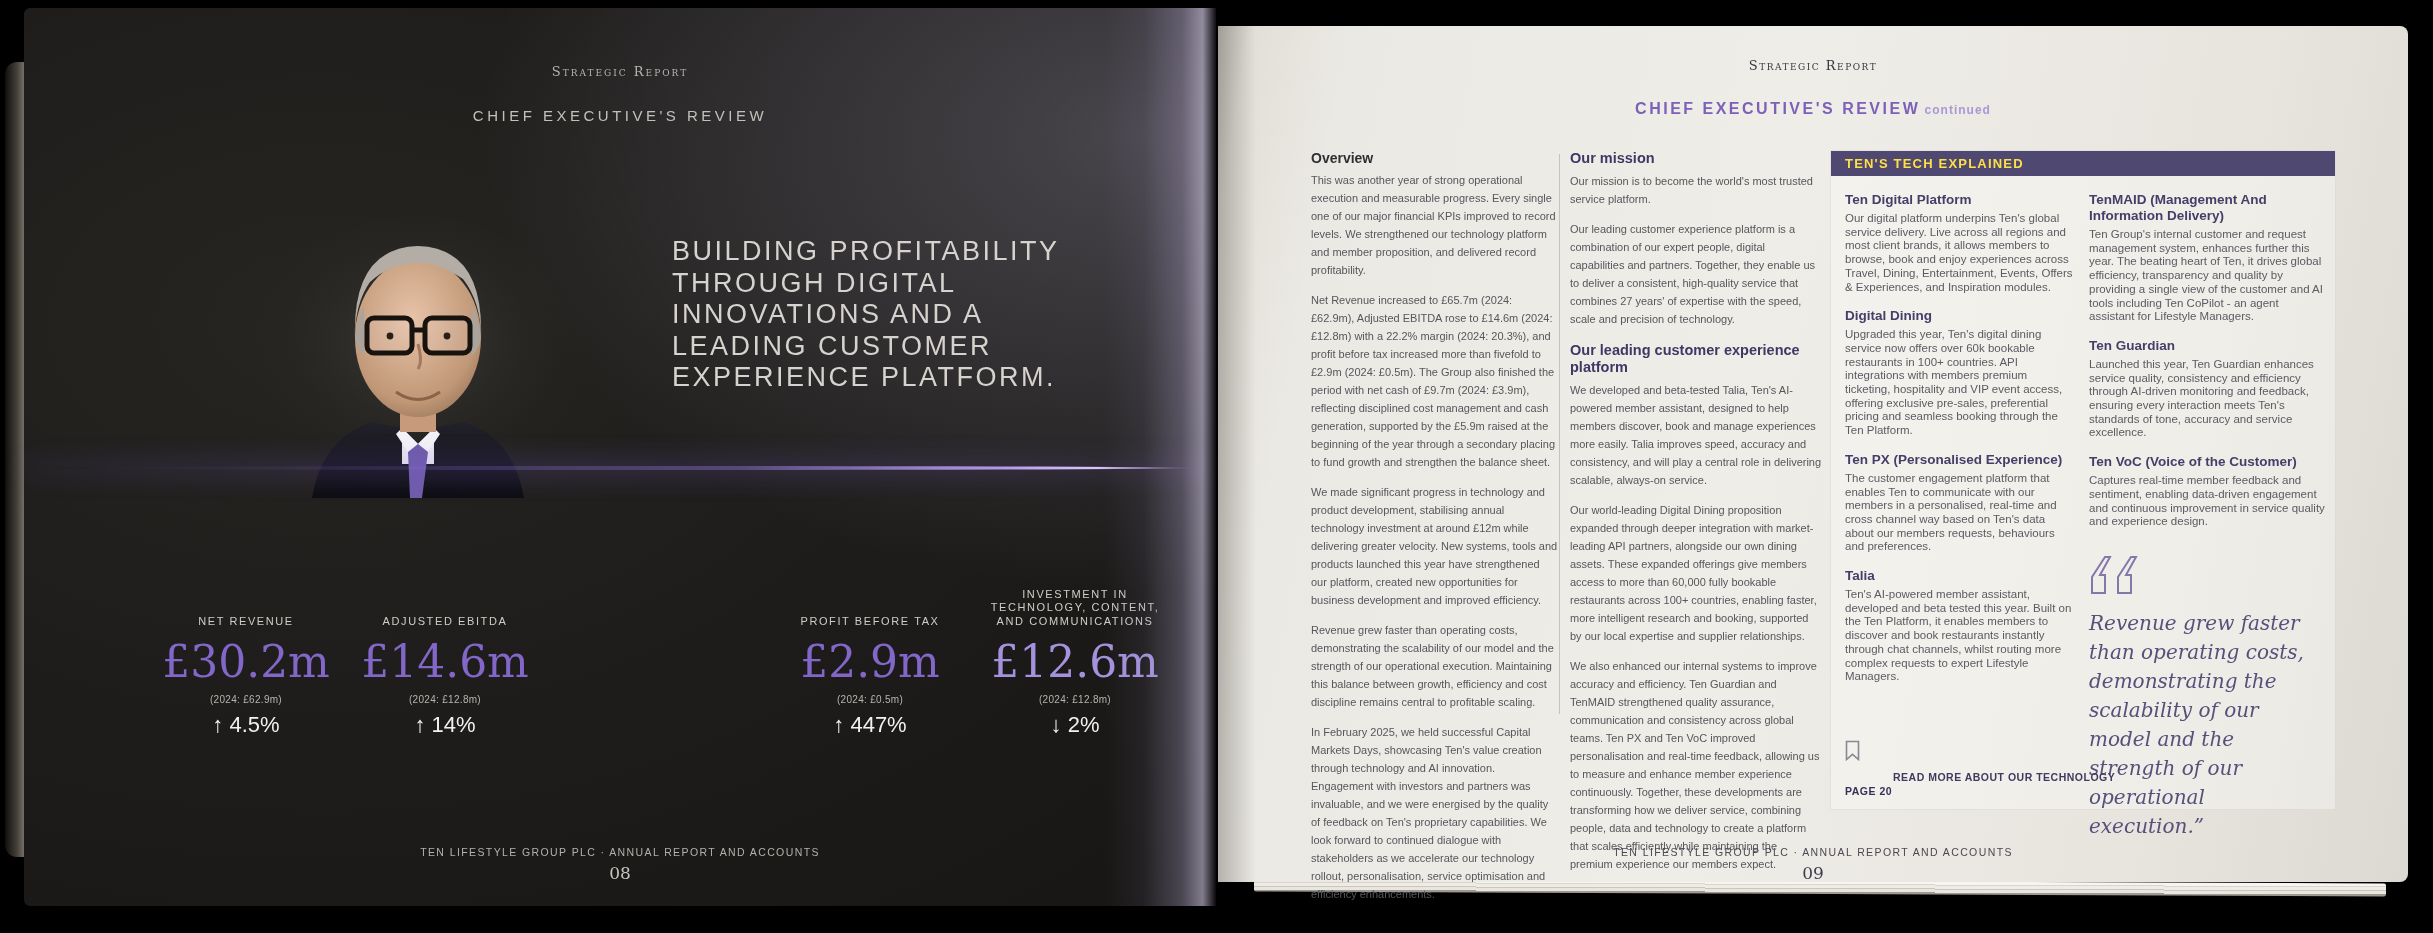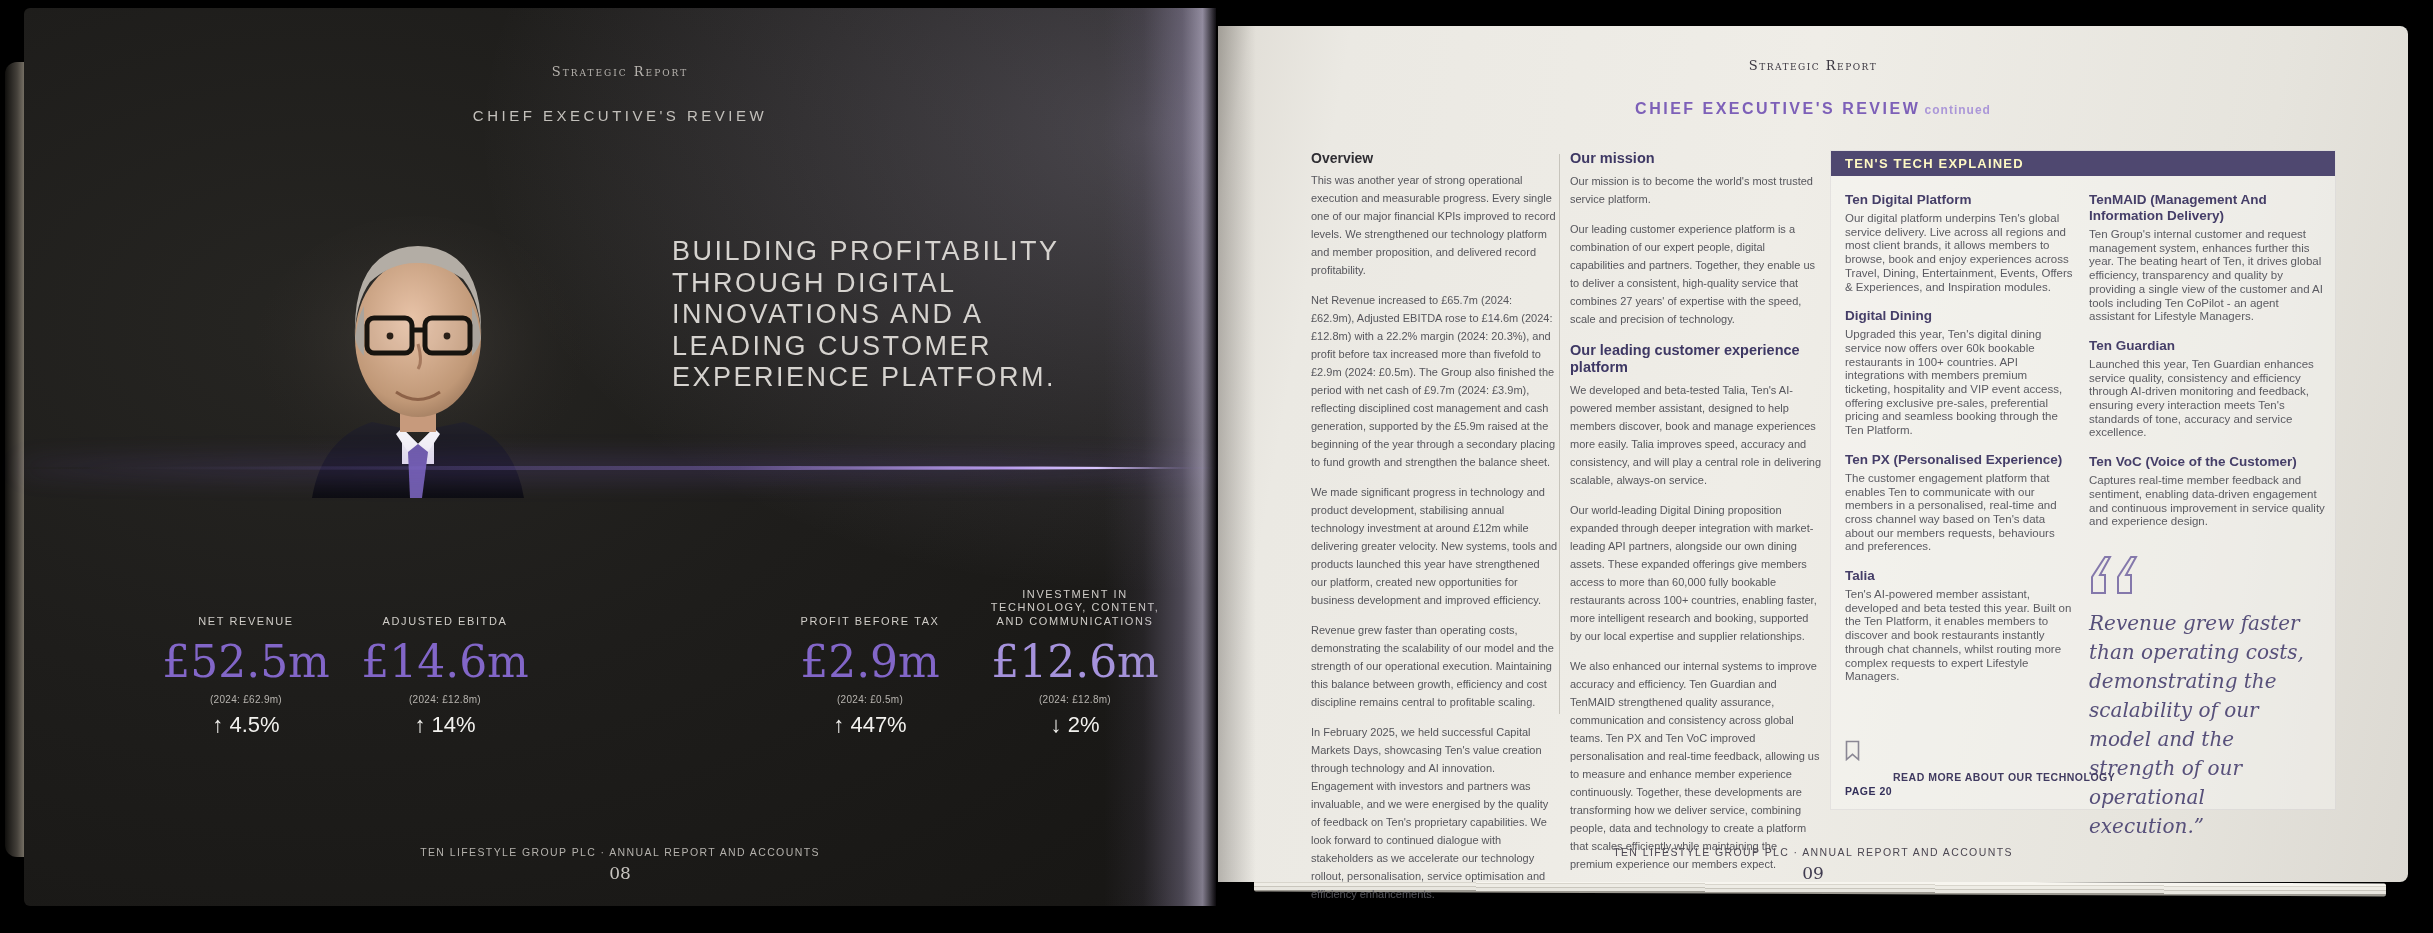--- a/index.html
+++ b/index.html
@@ -109,21 +109,21 @@
   .col p{margin:0 0 12px;font-size:11px;line-height:18px;color:#56565c;}
   .col .sect{margin-top:14px;}
   
   .tech-box{
     position:absolute;left:612px;top:124px;width:506px;height:660px;
     background:rgba(252,252,250,0.38);
     border:1px solid rgba(120,115,130,0.12);
     box-sizing:border-box;
   }
   .tech-header{
-    height:25px;line-height:25px;background:#4f4870;color:#fef9c3;
+    height:25px;line-height:25px;background:#4f4870;color:#fde047;
     font-size:13px;font-weight:bold;letter-spacing:1.2px;padding-left:14px;
   }
   .tech-col{position:absolute;top:41px;}
   .tech-col-a{left:14px;width:230px;}
   .tech-col-b{left:258px;width:236px;}
   .tech-entry h4{margin:0 0 4px;font-size:13.5px;line-height:16px;color:#453e68;}
   .tech-entry p{margin:0 0 14px;font-size:11.5px;line-height:13.7px;color:#5b5b62;}
   .quote-icon{margin-top:26px;}
   .quote-text{
     font-family:"DejaVu Serif", serif;font-style:italic;
@@ -192,21 +192,21 @@
   <div class="headline">BUILDING PROFITABILITY
 THROUGH DIGITAL
 INNOVATIONS AND A
 LEADING CUSTOMER
 EXPERIENCE PLATFORM.</div>
   <div class="flare"></div>
 
   <div class="kpis">
     <div class="kpi" style="left:122px;width:200px;">
       <div class="kpi-label">NET REVENUE</div>
-      <div class="kpi-value">£52.5m</div>
+      <div class="kpi-value">£30.2m</div>
       <div class="kpi-prior">(2024: £62.9m)</div>
       <div class="kpi-change">↑ 4.5%</div>
     </div>
     <div class="kpi" style="left:321px;width:200px;">
       <div class="kpi-label">ADJUSTED EBITDA</div>
       <div class="kpi-value">£14.6m</div>
       <div class="kpi-prior">(2024: £12.8m)</div>
       <div class="kpi-change">↑ 14%</div>
     </div>
     <div class="kpi" style="left:746px;width:200px;">

